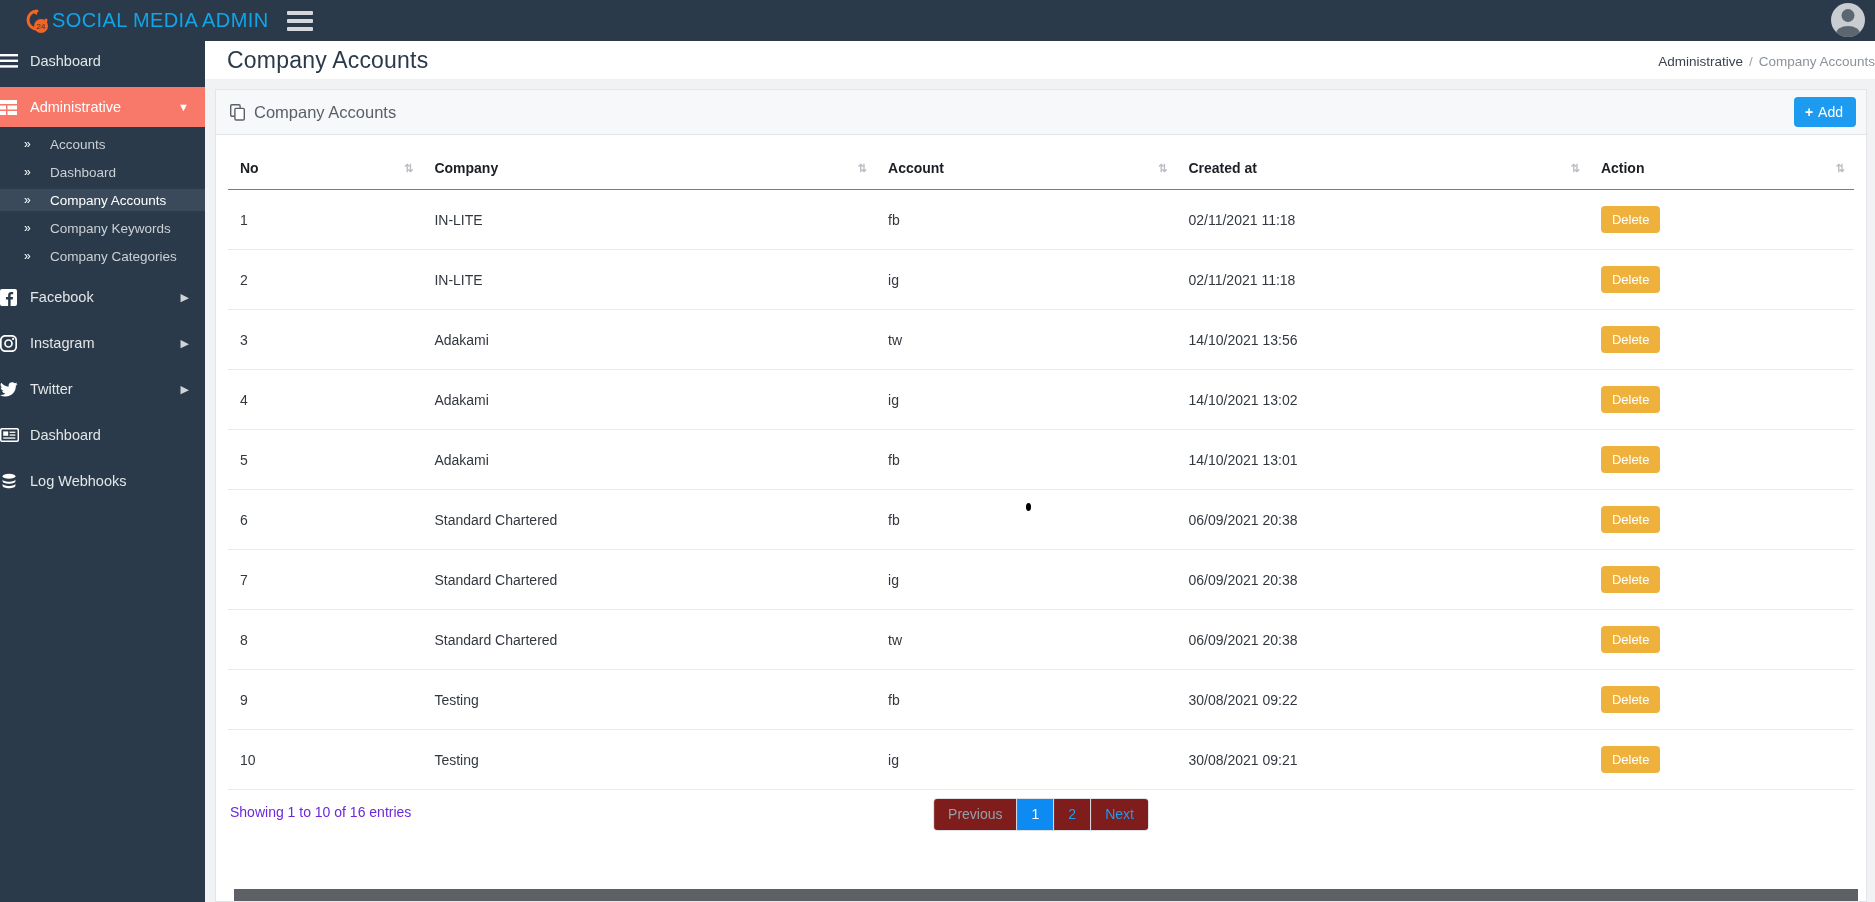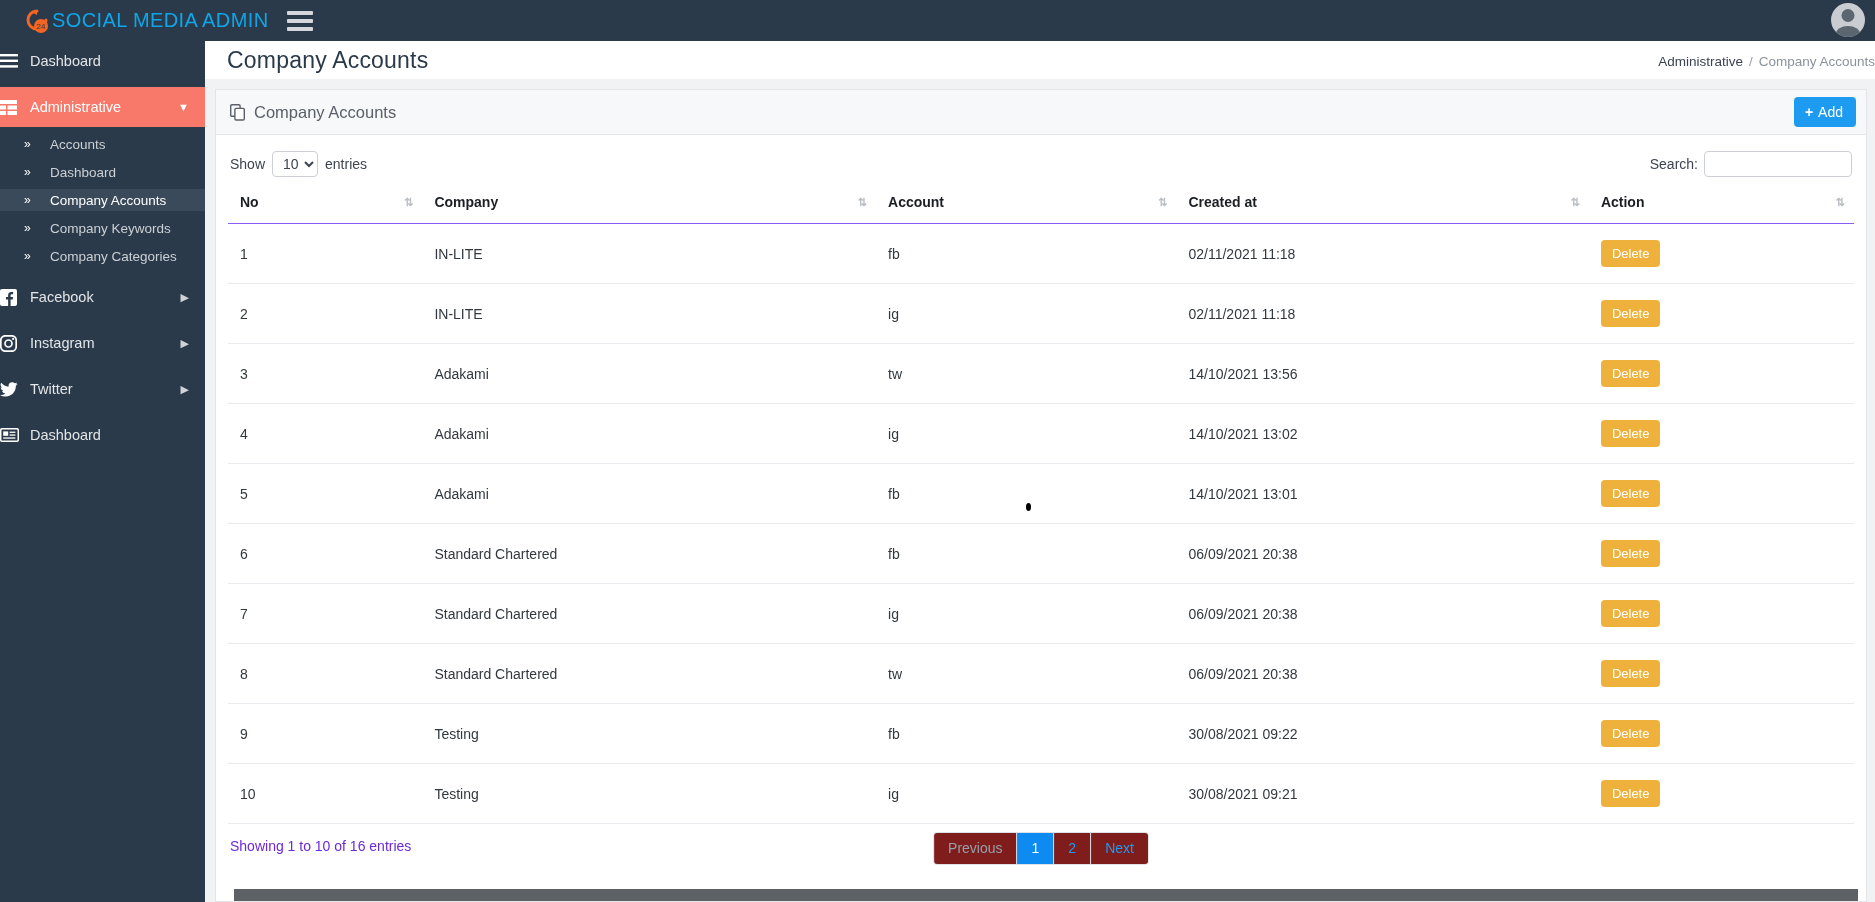--- a/index.html
+++ b/index.html
@@ -427,20 +427,30 @@
         <rect x="9.6" y="3.6" width="5.8" height="1.3" fill="#ffffff"></rect>
         <rect x="9.6" y="6.4" width="5.8" height="1.3" fill="#ffffff"></rect>
         <rect x="3.2" y="9.4" width="12.2" height="1.3" fill="#ffffff"></rect>
       </svg>
     </span>
     <span class="lbl">Dashboard</span>
   </div>
 
   <div class="spacer-6"></div>
 
+  <div class="nav-item">
+    <span class="ico">
+      <svg width="19" height="16" viewBox="0 0 19 16">
+        <ellipse cx="9" cy="3.3" rx="6.4" ry="2.5" fill="#ffffff"></ellipse>
+        <path d="M2.6 6.2c0 1.4 2.9 2.5 6.4 2.5s6.4-1.1 6.4-2.5v2.1c0 1.4-2.9 2.5-6.4 2.5s-6.4-1.1-6.4-2.5z" fill="#ffffff"></path>
+        <path d="M2.6 10.6c0 1.4 2.9 2.5 6.4 2.5s6.4-1.1 6.4-2.5v2.1c0 1.4-2.9 2.5-6.4 2.5s-6.4-1.1-6.4-2.5z" fill="#ffffff"></path>
+      </svg>
+    </span>
+    <span class="lbl">Log Webhooks</span>
+  </div>
 </div>
 
 <div class="main">
 
   <div class="page-header">
     <div class="page-title">Company Accounts</div>
     <div class="breadcrumb">
       <span class="crumb-link">Administrative</span>
       <span class="crumb-sep">/</span>
       <span class="crumb-current">Company Accounts</span>
@@ -461,36 +471,20 @@
           <span>Company Accounts</span>
         </div>
         <button class="btn-add">
           <span class="plus">+</span>
           <span>Add</span>
         </button>
       </div>
 
       <div class="card-body">
 
-        <div class="dt-top">
-          <label class="dt-length">
-            <span>Show</span>
-            <select>
-              <option>10</option>
-              <option>25</option>
-              <option>50</option>
-              <option>100</option>
-            </select>
-            <span>entries</span>
-          </label>
-          <label class="dt-filter">
-            <span>Search:</span>
-            <input type="text" placeholder="" style="">
-          </label>
-        </div>
 
         <table class="dt">
           <thead>
             <tr>
               <th class="col-no">
                 <span>No</span>
                 <span class="sorticon">⇅</span>
               </th>
               <th class="col-company">
                 <span>Company</span>

